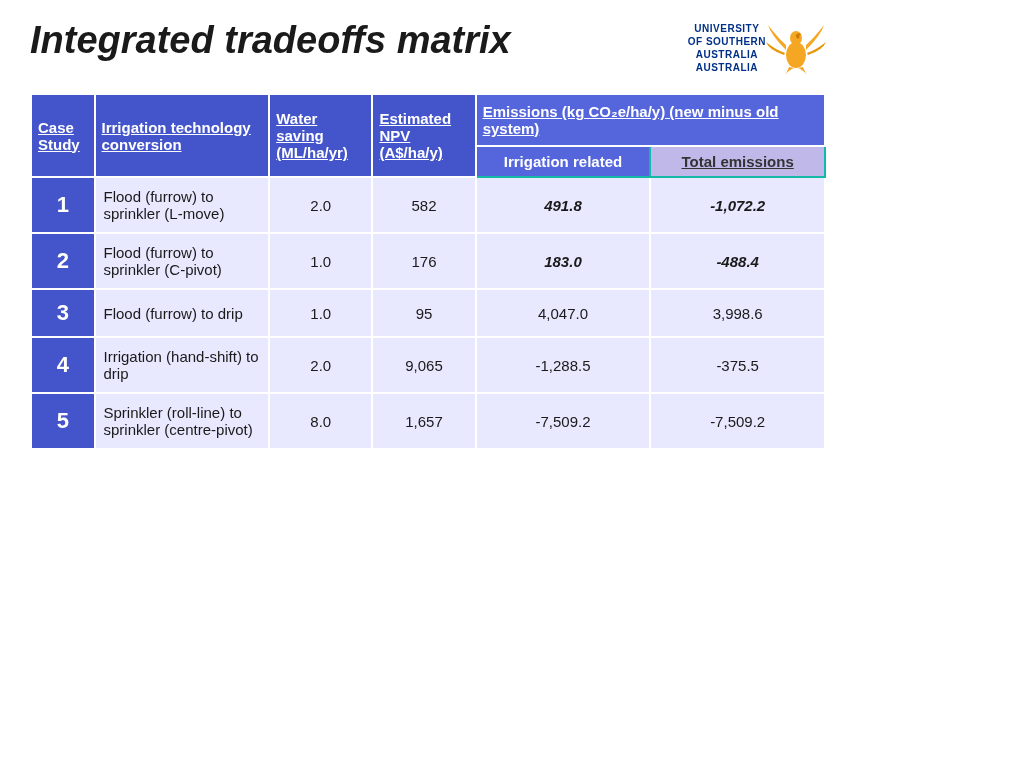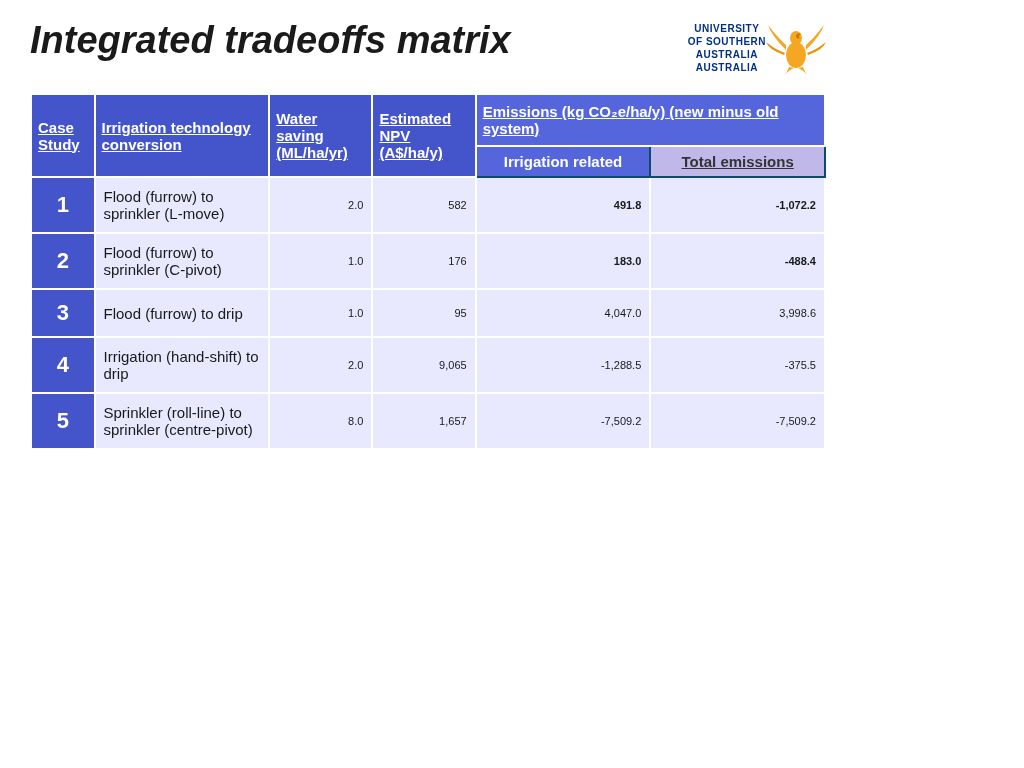--- a/index.html
+++ b/index.html
@@ -77,21 +77,21 @@
       text-decoration: underline;
     }
 
     
     .header-row-2 th {
       background-color: #c8c8ff;
       color: #333;
       font-weight: bold;
       text-align: center;
       padding: 6px 6px;
-      border: 2px solid #0c4a6e;
+      border: 2px solid #14b8a6;
       vertical-align: middle;
     }
 
     
     .data-row td {
       background-color: #e8e8ff;
       color: #1a1a1a;
       padding: 10px 8px;
       border: 2px solid #ffffff;
       vertical-align: middle;
@@ -105,28 +105,29 @@
       text-align: center;
       vertical-align: middle;
     }
 
     .data-row .irrigation-tech-cell {
       font-size: 15px;
       color: #1a1a1a;
     }
 
     .data-row .number-cell {
-      text-align: right;
-      font-size: 11px;
+      text-align: center;
+      font-size: 15px;
       margin-left: 40px;
     }
 
     .red-value {
       color: #ff2200;
       font-weight: bold;
+      font-style: italic;
     }
 
     
     .col-case { width: 8%; }
     .col-irrigation { width: 22%; }
     .col-water { width: 13%; }
     .col-npv { width: 13%; }
     .col-irr-related { width: 22%; }
     .col-total { width: 22%; }
 

